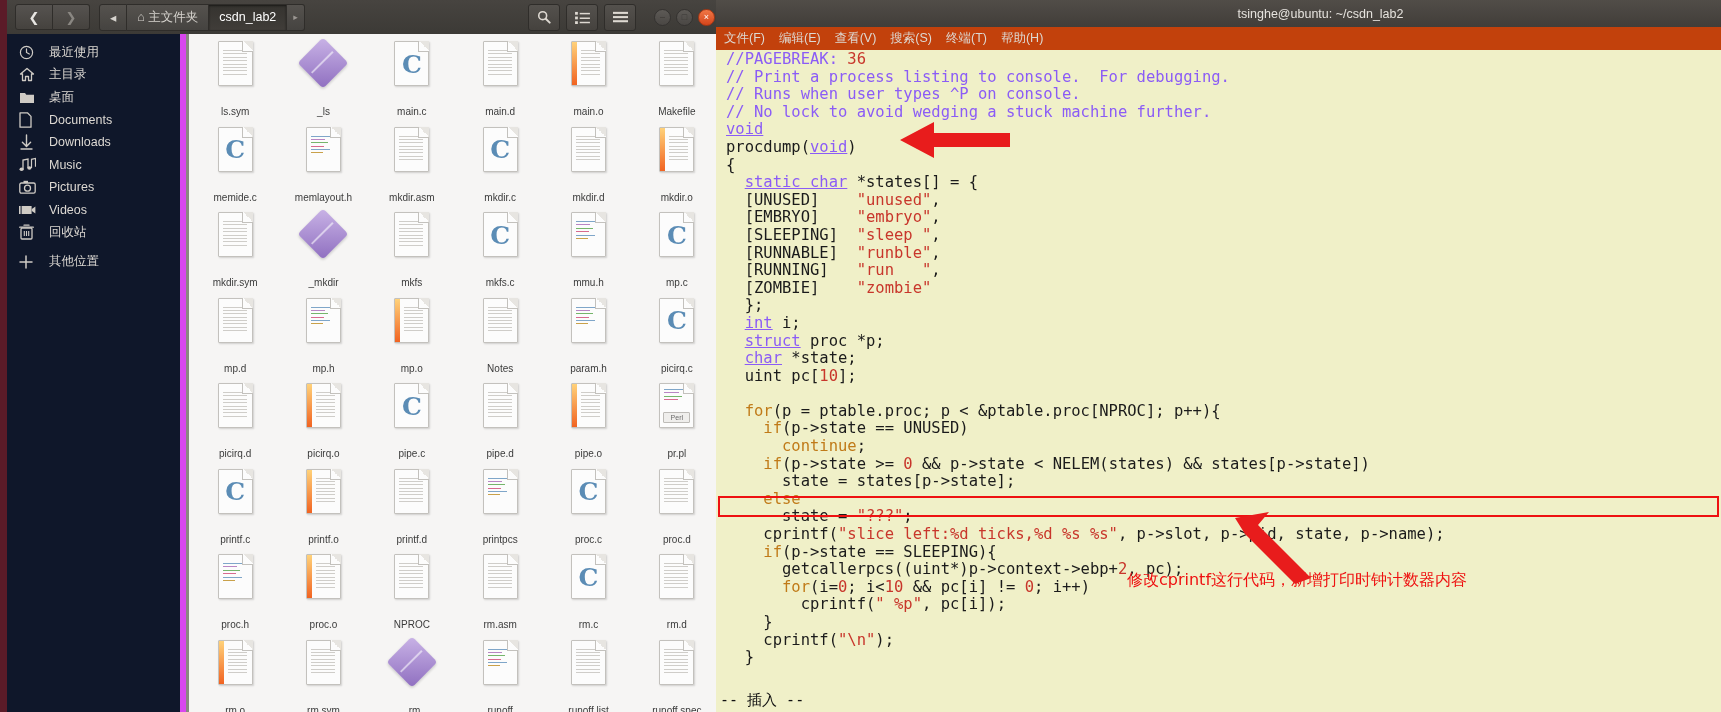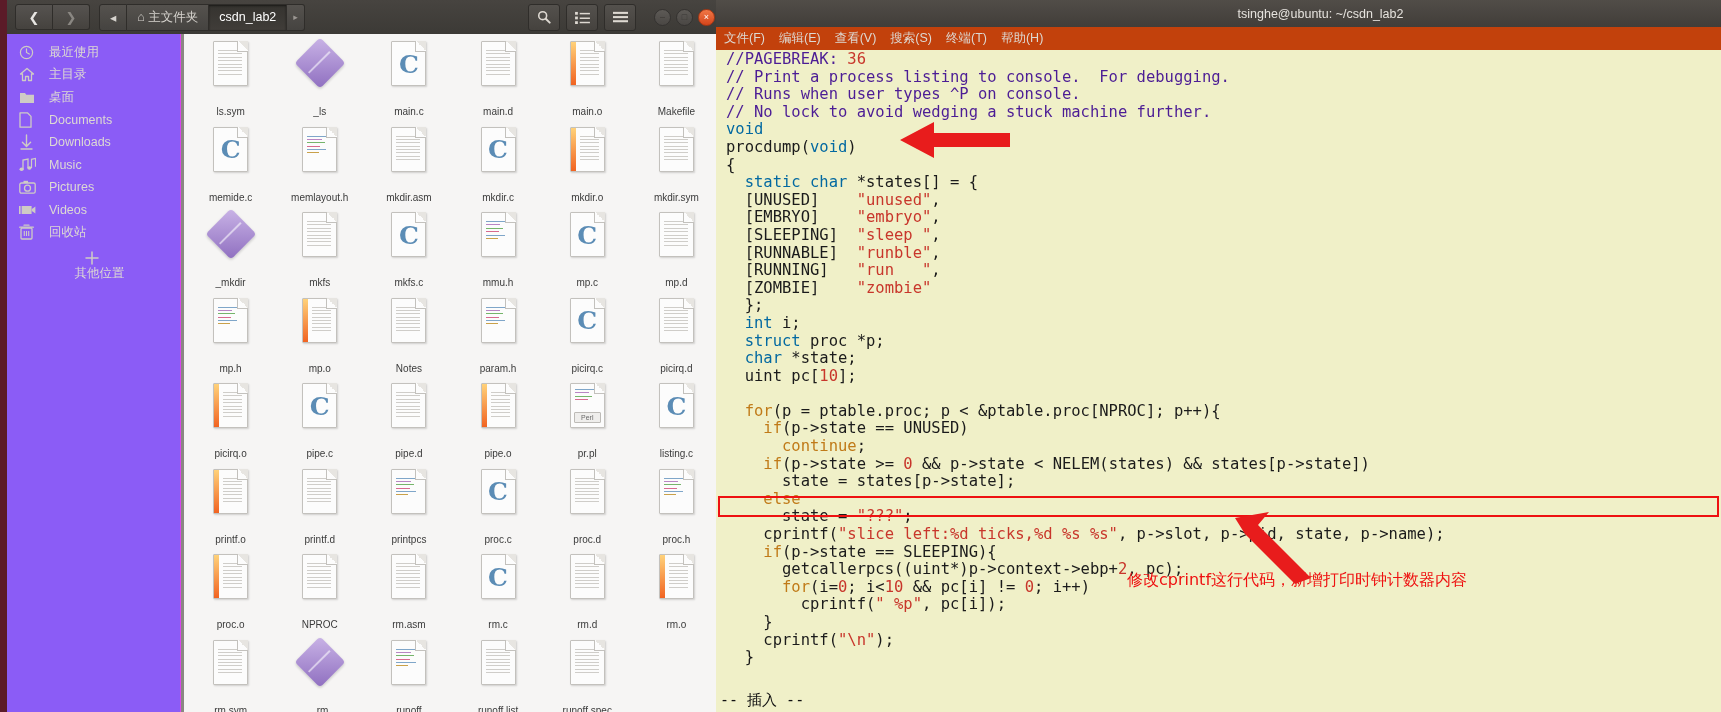--- a/index.html
+++ b/index.html
@@ -51,30 +51,30 @@
     display:flex;align-items:center;justify-content:center;
   }
   .wctl{display:flex;gap:5px;margin-left:12px;align-items:center;}
   .dot{width:15px;height:15px;border-radius:50%;display:flex;align-items:center;justify-content:center;
        font-size:9px;color:#3b3936;background:linear-gradient(to bottom,#5d5a56,#4a4744);
        border:1px solid #343230;}
   .dot.close{background:linear-gradient(to bottom,#f07746,#d3451b);color:#fff;border-color:#a83713;}
 
   .fm-body{position:absolute;left:0;top:34px;right:0;bottom:0;display:flex;}
   .fm-side{
-    width:173px;background:#8b5cf6;flex-shrink:0;padding-top:7px;
-    border-right:1px solid #d946ef;
+    width:173px;background:#0f172a;flex-shrink:0;padding-top:7px;
+    border-right:6px solid #d946ef;
   }
   .side-item{
     height:22.5px;display:flex;align-items:center;gap:0;color:#ddd9d3;font-size:12.5px;
     padding-left:12px;
   }
   .side-ico{width:30px;display:flex;align-items:center;justify-content:flex-start;color:#cfcbc5;}
   .side-label{white-space:nowrap;}
-  .side-item.gap{margin-top:7px;flex-direction:column;}
+  .side-item.gap{margin-top:7px;}
 
   .fm-main{flex:1;background:#f6f5f4;position:relative;overflow:hidden;
            border-left:3px solid #8a8782;}
   .grid{
     display:grid;grid-template-columns:repeat(6,1fr);
     padding:4px 2px 0 2px;
   }
   .cell{
     height:82.5px;display:flex;flex-direction:column;align-items:center;
     justify-content:flex-start;padding-top:3px;
@@ -155,22 +155,22 @@
     background:#f0f0c8;
     font-family:"DejaVu Sans Mono","Liberation Mono",monospace;
     font-size:15.5px;line-height:17.6px;
     padding:1px 0 0 2px;
     white-space:pre;
   }
   .gutter{
     position:absolute;left:0;top:50px;bottom:0;width:6px;background:#d7d7b4;
   }
   .codeline{padding-left:8px;height:17.6px;}
-  .cm{color:#4c1d95;}          
-  .kw{color:#0369a1;}          
+  .cm{color:#8b5cf6;}          
+  .kw{color:#8b5cf6;text-decoration:underline;}          
   .str{color:#c8362b;}         
   .num{color:#c8362b;}         
   .ctl{color:#c07a18;}         
   .pl{color:#1b1b1b;}          
   .highlight-box{
     position:absolute;left:718px;top:496px;width:1001px;height:21px;
     border:2px solid #ee1111;box-sizing:border-box;pointer-events:none;
   }
   .statusbar{
     position:absolute;left:0;bottom:0;right:0;height:24px;
@@ -464,20 +464,37 @@
               <div class="ico">
                 <div class="doc">
                   <div class="cglyph">C</div>
                 </div>
               </div>
               <div class="nm">mkdir.c</div>
             </div>
             <div class="cell">
               <div class="ico">
                 <div class="doc">
+                  <div class="lines">
+                    <i></i>
+                    <i></i>
+                    <i></i>
+                    <i></i>
+                    <i></i>
+                    <i></i>
+                    <i></i>
+                    <i></i>
+                  </div>
+                </div>
+              </div>
+              <div class="nm">mkdir.d</div>
+            </div>
+            <div class="cell">
+              <div class="ico">
+                <div class="doc">
                   <div class="bar"></div>
                   <div class="lines" style="left:9px">
                     <i></i>
                     <i></i>
                     <i></i>
                     <i></i>
                     <i></i>
                     <i></i>
                     <i></i>
                     <i></i>
@@ -738,21 +755,21 @@
                 </div>
               </div>
               <div class="nm">pr.pl</div>
             </div>
             <div class="cell">
               <div class="ico">
                 <div class="doc">
                   <div class="cglyph">C</div>
                 </div>
               </div>
-              <div class="nm">listing.c</div>
+              <div class="nm">printf.c</div>
             </div>
             <div class="cell">
               <div class="ico">
                 <div class="doc">
                   <div class="bar"></div>
                   <div class="lines" style="left:9px">
                     <i></i>
                     <i></i>
                     <i></i>
                     <i></i>

